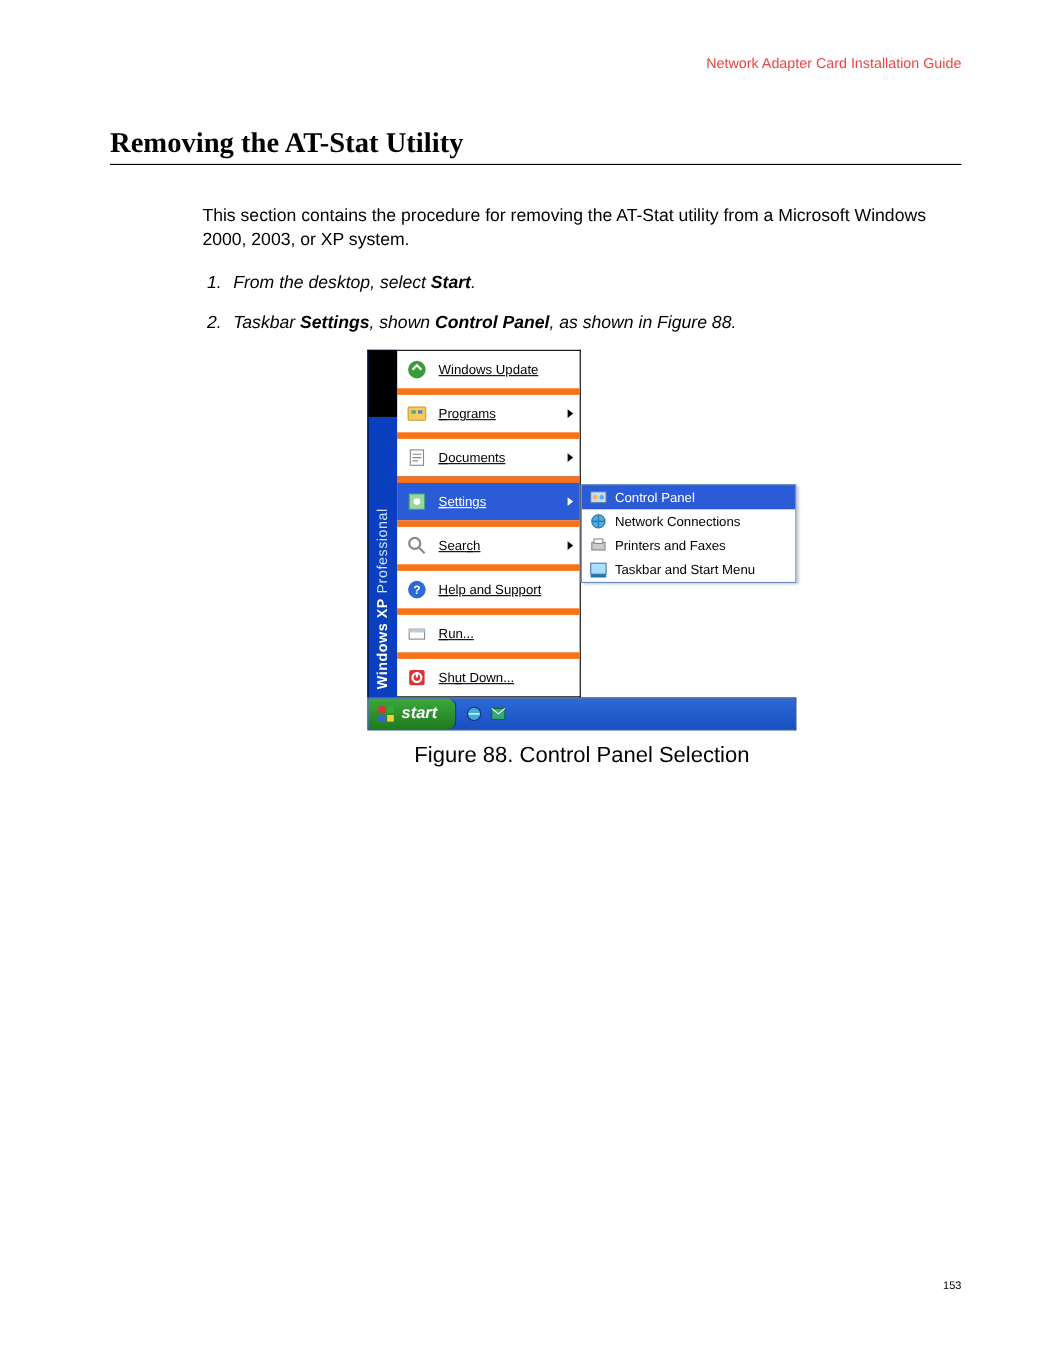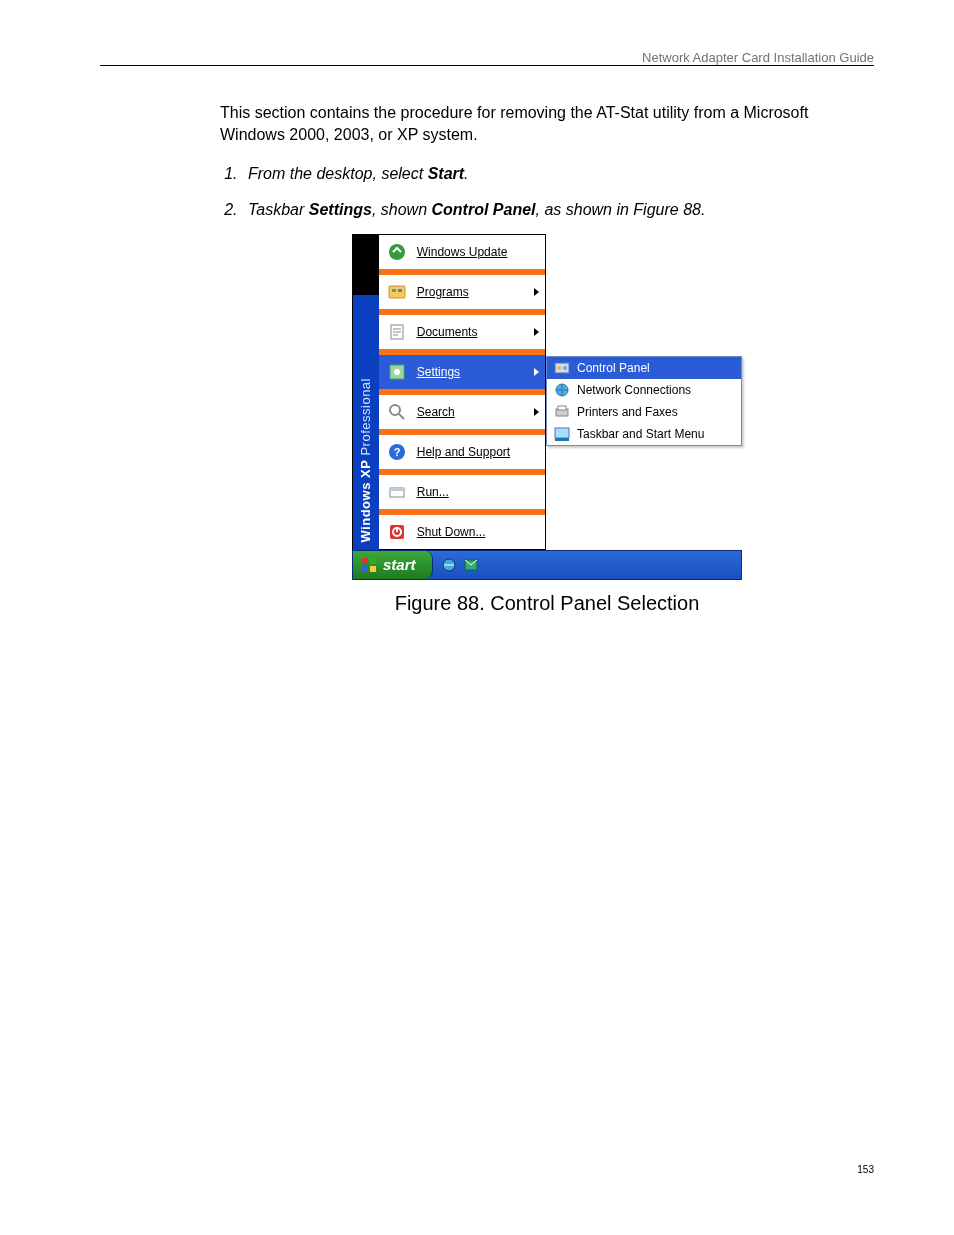--- a/index.html
+++ b/index.html
@@ -14,35 +14,36 @@
   }
   .page {
     padding: 50px 80px 40px 100px;
     box-sizing: border-box;
     height: 100%;
     position: relative;
   }
   .running-header {
     text-align: right;
     font-size: 13px;
-    color: #737373;
+    color: #ef4444;
+    margin-bottom: 50px;
   }
   h1 {
     font-family: "Times New Roman", Times, serif;
     font-weight: bold;
     font-size: 26px;
     margin: 0 0 4px 0;
   }
   .rule {
     border: none;
     border-top: 1px solid #000;
     margin: 0 0 36px 0;
   }
   .body-block {
-    margin-left: 120px;
+    margin-left: 84px;
     font-size: 16px;
     line-height: 1.35;
   }
   .intro {
     margin-bottom: 18px;
   }
   ol.steps {
     margin: 0;
     padding-left: 22px;
   }
@@ -193,20 +194,21 @@
 
   
   svg { display:block; }
 </style>
 </head>
 <body>
 
 <div class="page">
   <div class="running-header">Network Adapter Card Installation Guide</div>
 
+  <h1>Removing the AT-Stat Utility</h1>
   <hr class="rule">
 
   <div class="body-block">
     <p class="intro">This section contains the procedure for removing the AT-Stat utility from a Microsoft Windows 2000, 2003, or XP system.</p>
 
     <ol class="steps">
       <li>
         <span>From the desktop, select </span><b>Start</b><span>.</span>
       </li>
       <li>

